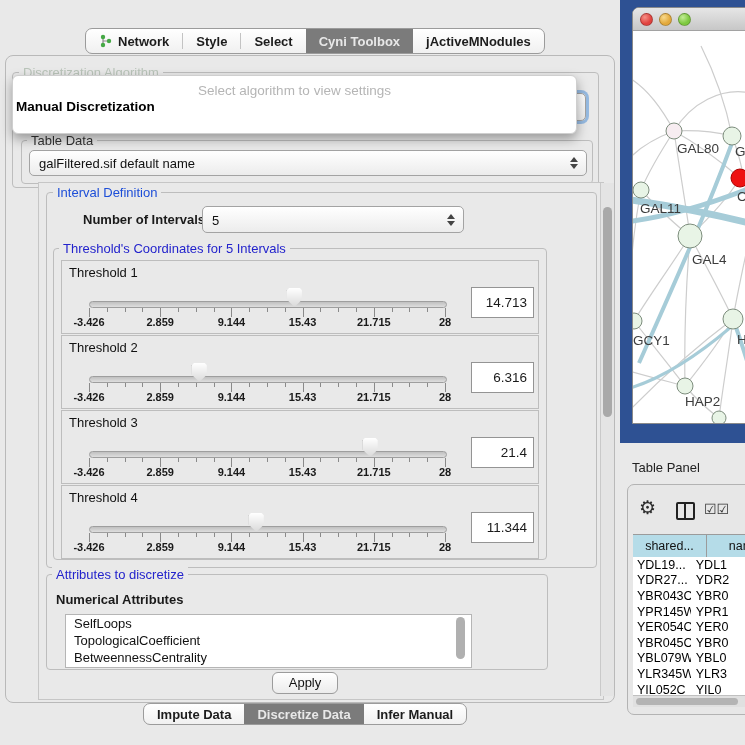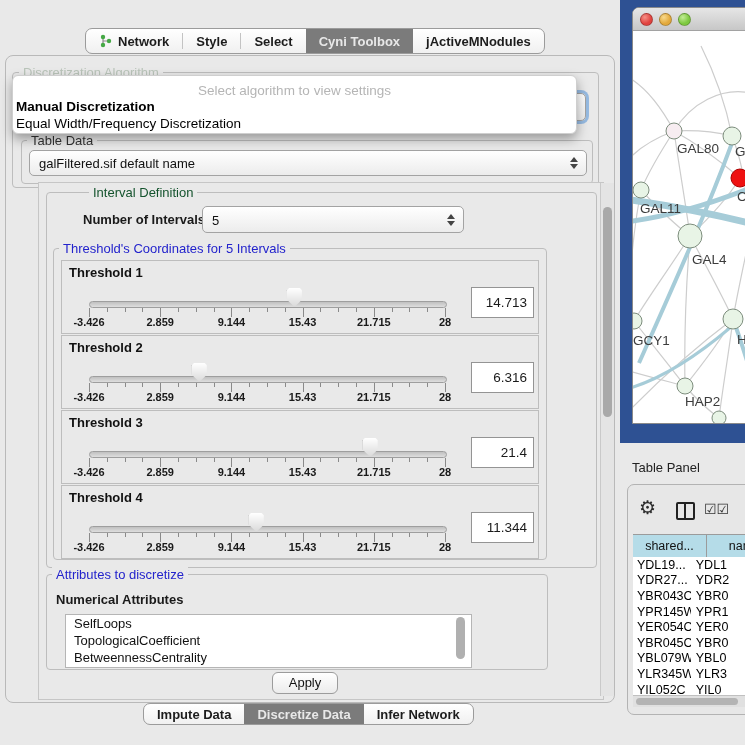--- a/index.html
+++ b/index.html
@@ -18,42 +18,42 @@
     background:linear-gradient(#ffffff,#f0f0f0);border:1px solid #9b9b9b;border-radius:7px;overflow:hidden;}
   .tab{display:flex;align-items:center;padding:0 13px;font-size:13px;font-weight:600;color:#1c1c1c;white-space:nowrap;}
   .tab.selected{background:#7b7b7b;color:#e8e8e8;}
   .tabsep{width:1px;background:#c3c3c3;margin:4px 0;}
   .neticon{margin-right:6px;}
   
   .cp-main{position:absolute;left:5px;top:55px;width:608px;height:646px;background:#e9e9e9;
     border:1px solid #b9b9b9;border-radius:8px;}
   .groupbox{position:absolute;border:1px solid #bdbdbd;border-radius:4px;}
   .grouptitle{position:absolute;top:-8px;background:#e9e9e9;padding:0 4px;font-size:13px;white-space:nowrap;text-align:center;}
-  .gt-green{color:#14532d;margin-left:36px;}
+  .gt-green{color:#1d4ed8;}
   .gt-blue{color:#2323cc;}
   .gt-ghost{color:#b9c4b9;}
   
   .combo{position:absolute;background:linear-gradient(#ffffff,#ececec);border:1px solid #a3a3a3;border-radius:5px;}
   .combo .val{position:absolute;left:9px;top:50%;transform:translateY(-50%);font-size:13px;color:#111;white-space:nowrap;}
   .spinner{position:absolute;right:8px;top:50%;transform:translateY(-50%);width:8px;height:12px;}
   .spinner:before,.spinner:after{content:"";position:absolute;left:0;border-left:4px solid transparent;border-right:4px solid transparent;}
   .spinner:before{top:0;border-bottom:5px solid #444;}
   .spinner:after{bottom:0;border-top:5px solid #444;}
   .focusring{box-shadow:0 0 0 3px rgba(95,155,220,0.6);}
   
   .popup{position:absolute;left:12px;top:75px;width:563px;height:57px;background:#ffffff;
     border:1px solid #cfcfcf;border-radius:6px;box-shadow:0 5px 12px rgba(0,0,0,0.35);z-index:50;}
   .popup-hint{position:absolute;left:0;right:0;top:7px;text-align:center;color:#b5b5b5;font-size:13.5px;}
   .popup-item1{position:absolute;left:3px;top:23px;font-weight:bold;font-size:13.5px;color:#000;}
   .popup-item2{position:absolute;left:3px;top:40px;font-size:13.5px;color:#000;}
   
   .settings-panel{position:absolute;left:38px;top:182px;width:564px;height:516px;border:1px solid #c6c6c6;background:#e9e9e9;}
   
   .th-panel{position:absolute;left:61px;width:476px;height:72px;border:1px solid #bdbdbd;background:#e9e9e9;}
-  .th-label{position:absolute;left:7px;top:4px;font-weight:bold;font-size:13px;color:#111;}
+  .th-label{position:absolute;left:7px;top:4px;font-weight:normal;font-size:13px;color:#111;}
   .th-track{position:absolute;left:27px;top:40px;width:356px;height:5px;border:1px solid #9e9e9e;border-radius:4px;
     background:linear-gradient(#c0c0c0,#dedede);}
   .th-thumb{position:absolute;top:27px;width:15px;height:19px;background:linear-gradient(#ffffff,#d9d9d9);
     clip-path:polygon(50% 100%,0 62%,0 12%,14% 0,86% 0,100% 12%,100% 62%);
     filter:drop-shadow(0 0 1px rgba(0,0,0,0.65));}
   .th-ticks{position:absolute;left:27px;top:47px;width:356px;height:10px;}
   .th-tick{position:absolute;top:0;width:1px;background:#8a8a8a;}
   .th-ticklabels{position:absolute;left:27px;top:55px;width:356px;height:14px;}
   .th-ticklabel{position:absolute;transform:translateX(-50%);font-size:11px;font-weight:bold;color:#1a1a1a;white-space:nowrap;}
   .th-value{position:absolute;left:409px;top:26px;width:55px;height:29px;background:#fff;border:1px solid #949494;
@@ -129,21 +129,20 @@
       <div class="combo" style="left:7px;top:9px;width:556px;height:24px;">
         <span class="val">galFiltered.sif default name</span>
         <span class="spinner"></span>
       </div>
     </div>
   </div>
 
   <div class="popup">
     <div class="popup-hint">Select algorithm to view settings</div>
     <div class="popup-item1">Manual Discretization</div>
-    <div class="popup-item2">Equal Width/Frequency Discretization</div>
   </div>
 
   <div class="settings-panel"></div>
 
   <div class="groupbox" style="left:46px;top:192px;width:549px;height:374px;">
     <span class="grouptitle gt-green" style="left:6px;">Interval Definition</span>
   </div>
   <span style="position:absolute;left:83px;top:212px;font-weight:bold;font-size:13px;">Number of Intervals</span>
   <div class="combo" style="left:202px;top:206px;width:260px;height:25px;">
     <span class="val">5</span>
@@ -317,21 +316,21 @@
 
   <div class="apply-btn">Apply</div>
 
   <div class="cp-scrolltrack">
     <div class="cp-scrollthumb"></div>
   </div>
 
   <div class="bottom-tabs">
     <div class="tab">Impute Data</div>
     <div class="tab selected">Discretize Data</div>
-    <div class="tab">Infer Network</div>
+    <div class="tab">Infer Manual</div>
   </div>
 
   <div class="net-frame">
     <div class="net-window">
       <div class="net-titlebar">
         <span class="light" id="light-red" style="left: 7px; background: radial-gradient(circle at 35% 30%, rgb(245, 143, 133), rgb(225, 67, 63) 60%); border: 1px solid rgba(0, 0, 0, 0.25);"></span>
         <span class="light" id="light-yellow" style="left: 26px; background: radial-gradient(circle at 35% 30%, rgb(247, 217, 140), rgb(227, 169, 60) 60%); border: 1px solid rgba(0, 0, 0, 0.25);"></span>
         <span class="light" id="light-green" style="left: 45px; background: radial-gradient(circle at 35% 30%, rgb(194, 236, 149), rgb(125, 201, 63) 60%); border: 1px solid rgba(0, 0, 0, 0.25);"></span>
       </div>
       <div class="net-canvas">

